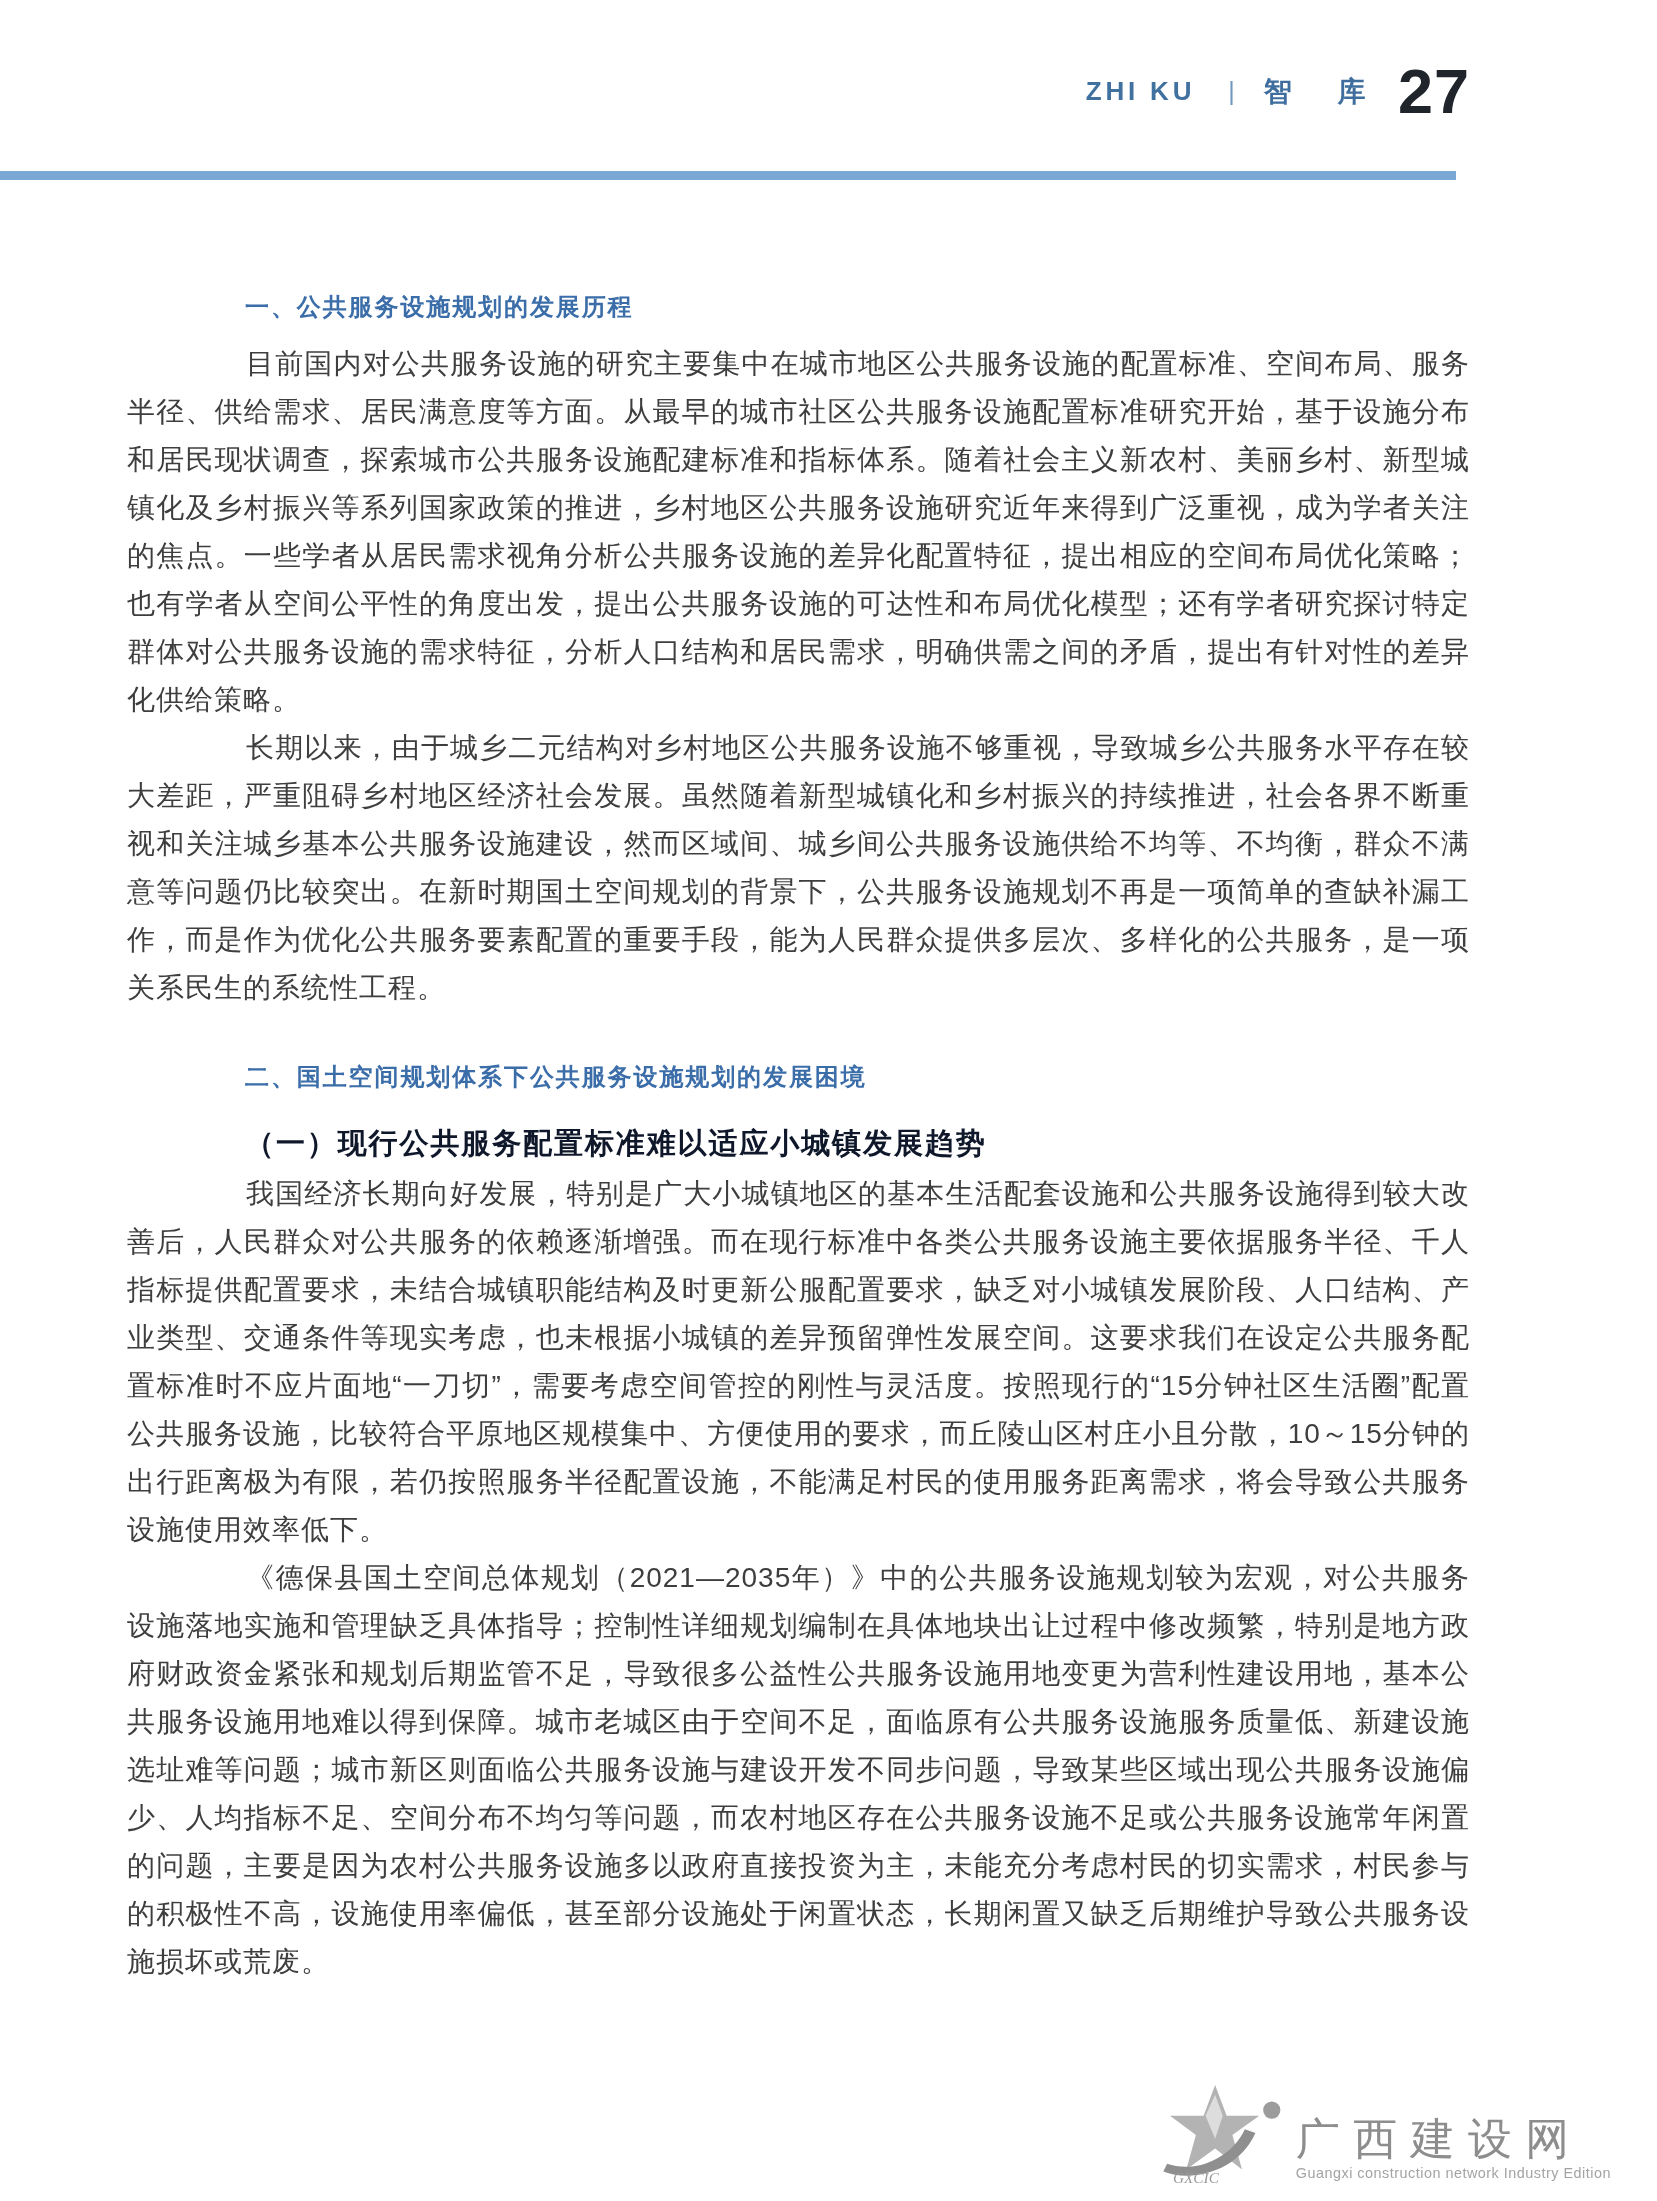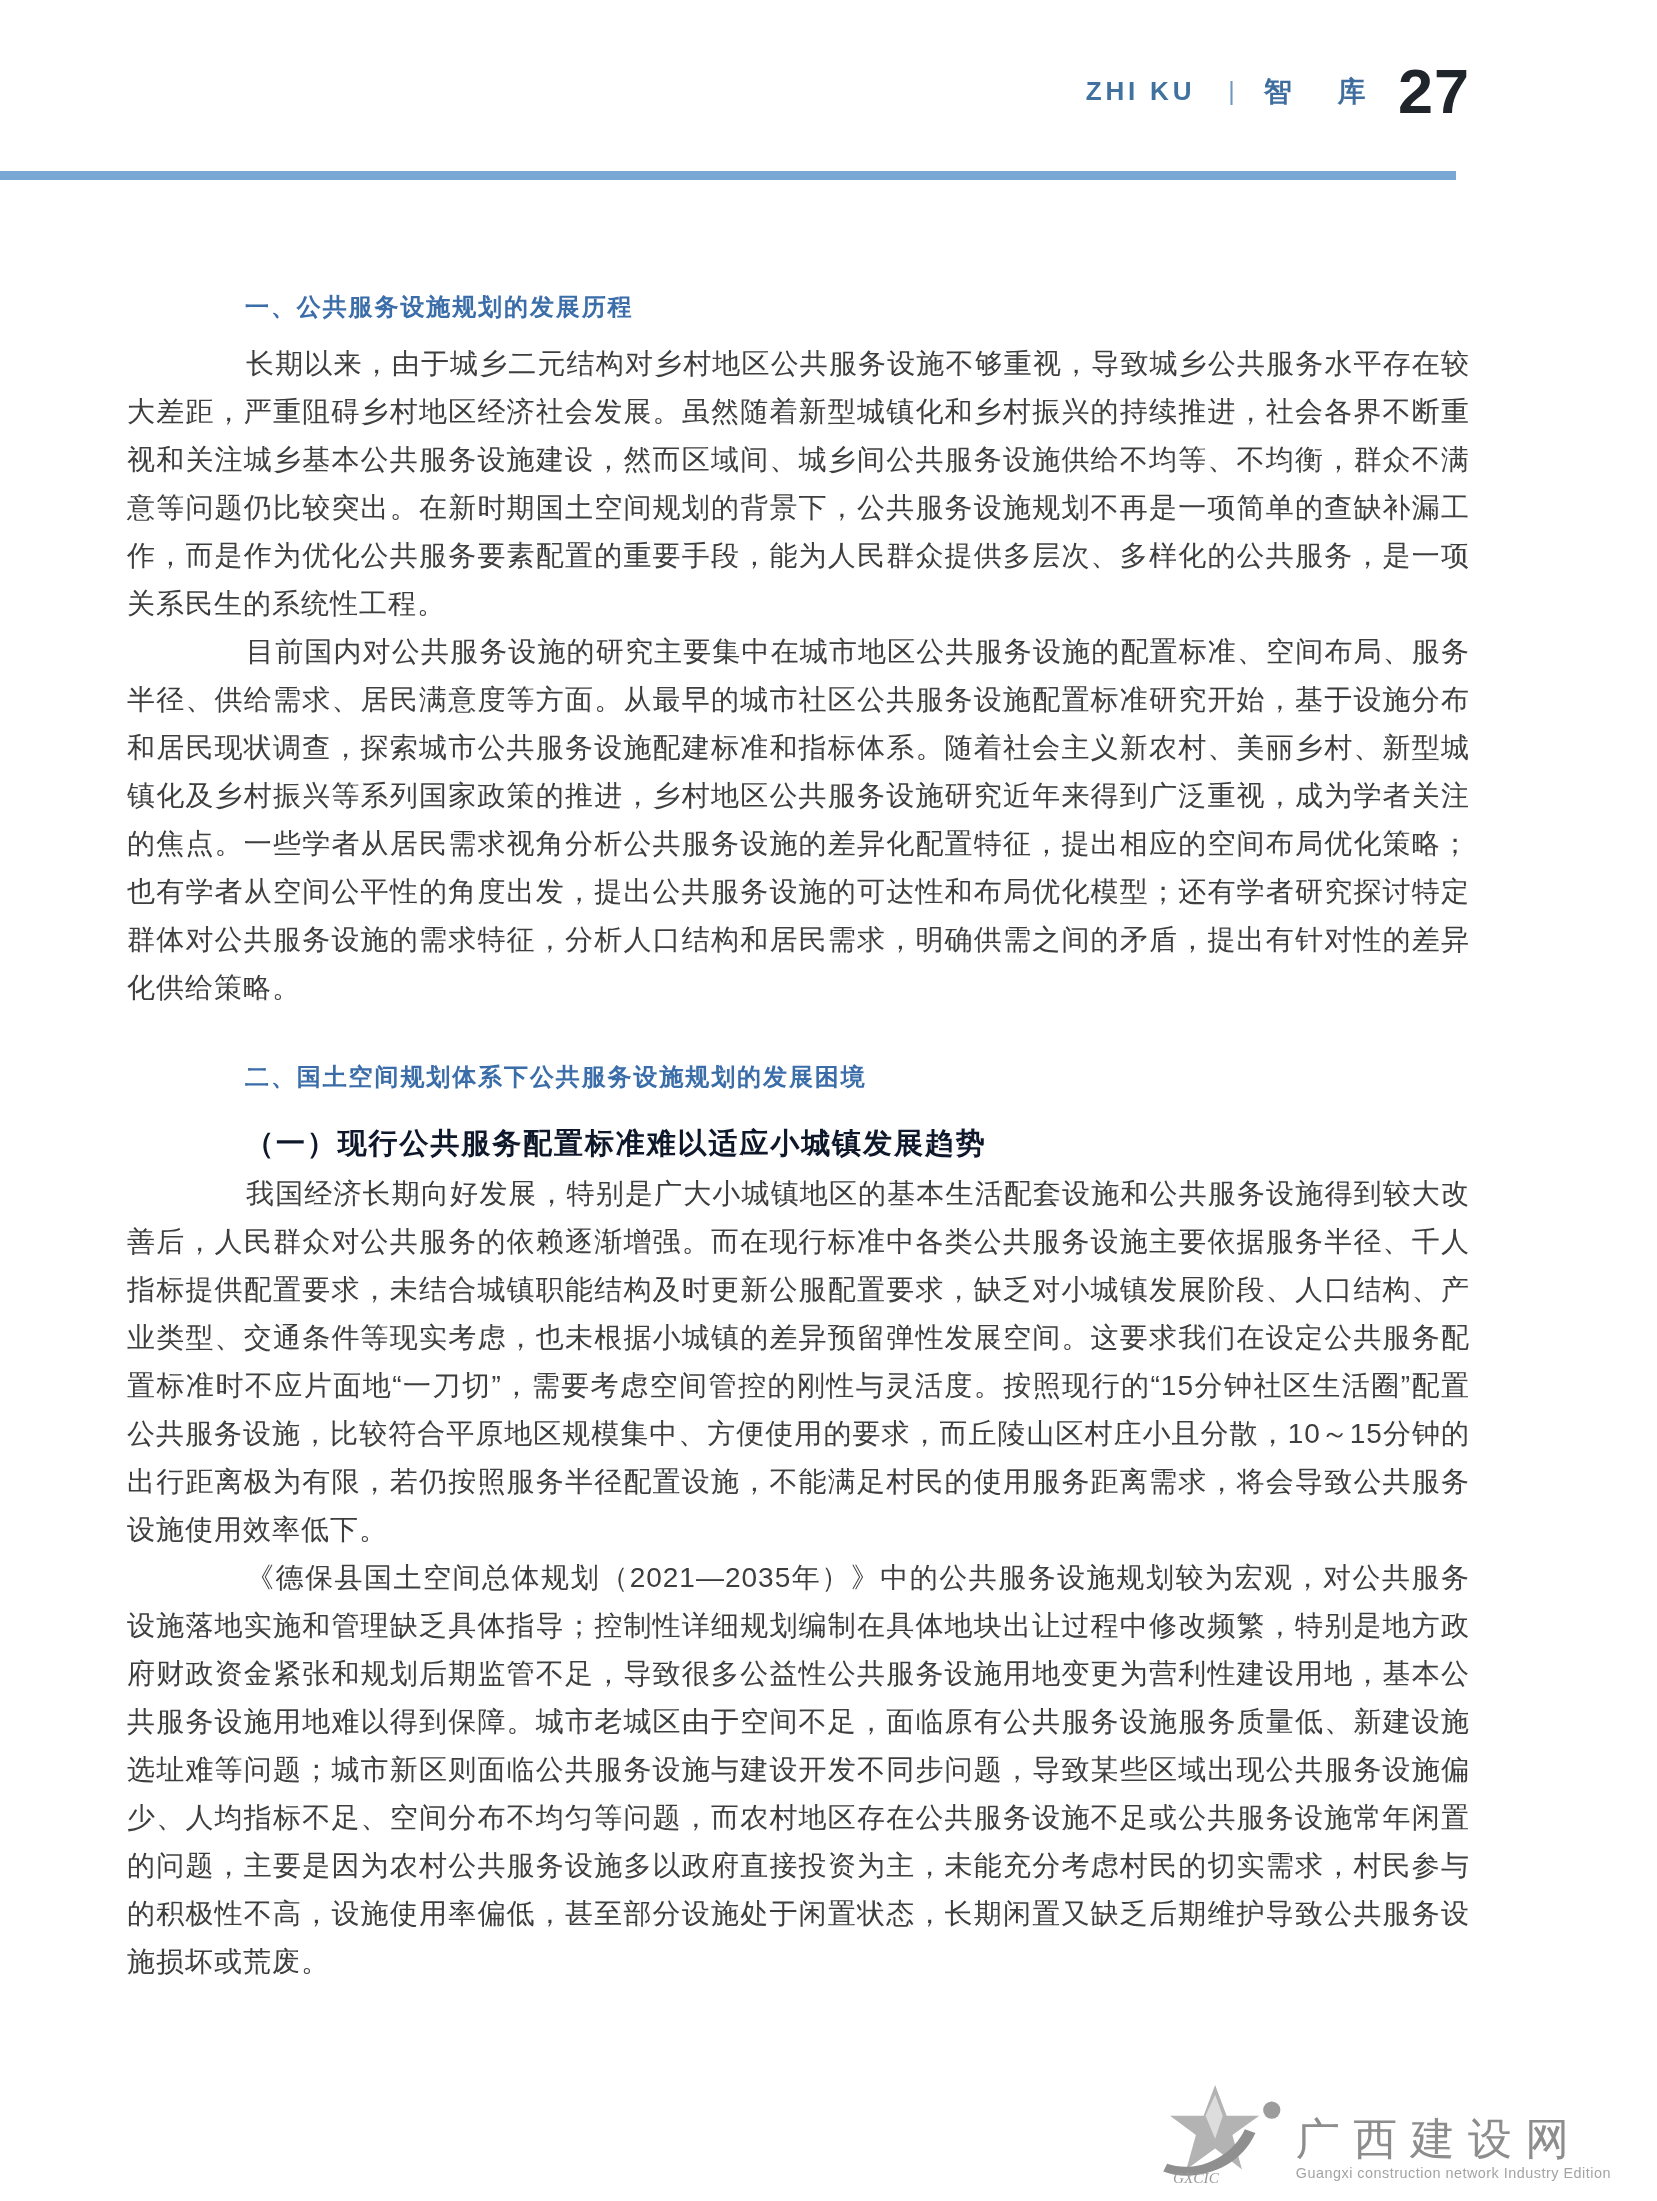--- a/index.html
+++ b/index.html
@@ -118,22 +118,22 @@
   <div class="header-meta">
     <span class="journal-pinyin">ZHI KU</span>
     <span class="header-sep">|</span>
     <span class="journal-cn">智 库</span>
     <span class="page-number">27</span>
   </div>
   <div class="header-rule"></div>
 
   <div class="content">
     <h2 class="sec-heading">一、公共服务设施规划的发展历程</h2>
+    <p>目前国内对公共服务设施的研究主要集中在城市地区公共服务设施的配置标准、空间布局、服务半径、供给需求、居民满意度等方面。从最早的城市社区公共服务设施配置标准研究开始，基于设施分布和居民现状调查，探索城市公共服务设施配建标准和指标体系。随着社会主义新农村、美丽乡村、新型城镇化及乡村振兴等系列国家政策的推进，乡村地区公共服务设施研究近年来得到广泛重视，成为学者关注的焦点。一些学者从居民需求视角分析公共服务设施的差异化配置特征，提出相应的空间布局优化策略；也有学者从空间公平性的角度出发，提出公共服务设施的可达性和布局优化模型；还有学者研究探讨特定群体对公共服务设施的需求特征，分析人口结构和居民需求，明确供需之间的矛盾，提出有针对性的差异化供给策略。</p>
     <p>长期以来，由于城乡二元结构对乡村地区公共服务设施不够重视，导致城乡公共服务水平存在较大差距，严重阻碍乡村地区经济社会发展。虽然随着新型城镇化和乡村振兴的持续推进，社会各界不断重视和关注城乡基本公共服务设施建设，然而区域间、城乡间公共服务设施供给不均等、不均衡，群众不满意等问题仍比较突出。在新时期国土空间规划的背景下，公共服务设施规划不再是一项简单的查缺补漏工作，而是作为优化公共服务要素配置的重要手段，能为人民群众提供多层次、多样化的公共服务，是一项关系民生的系统性工程。</p>
-    <p>目前国内对公共服务设施的研究主要集中在城市地区公共服务设施的配置标准、空间布局、服务半径、供给需求、居民满意度等方面。从最早的城市社区公共服务设施配置标准研究开始，基于设施分布和居民现状调查，探索城市公共服务设施配建标准和指标体系。随着社会主义新农村、美丽乡村、新型城镇化及乡村振兴等系列国家政策的推进，乡村地区公共服务设施研究近年来得到广泛重视，成为学者关注的焦点。一些学者从居民需求视角分析公共服务设施的差异化配置特征，提出相应的空间布局优化策略；也有学者从空间公平性的角度出发，提出公共服务设施的可达性和布局优化模型；还有学者研究探讨特定群体对公共服务设施的需求特征，分析人口结构和居民需求，明确供需之间的矛盾，提出有针对性的差异化供给策略。</p>
 
     <h2 class="sec-heading second">二、国土空间规划体系下公共服务设施规划的发展困境</h2>
 
     <h3 class="sub-heading">（一）现行公共服务配置标准难以适应小城镇发展趋势</h3>
     <p>我国经济长期向好发展，特别是广大小城镇地区的基本生活配套设施和公共服务设施得到较大改善后，人民群众对公共服务的依赖逐渐增强。而在现行标准中各类公共服务设施主要依据服务半径、千人指标提供配置要求，未结合城镇职能结构及时更新公服配置要求，缺乏对小城镇发展阶段、人口结构、产业类型、交通条件等现实考虑，也未根据小城镇的差异预留弹性发展空间。这要求我们在设定公共服务配置标准时不应片面地“一刀切”，需要考虑空间管控的刚性与灵活度。按照现行的“15分钟社区生活圈”配置公共服务设施，比较符合平原地区规模集中、方便使用的要求，而丘陵山区村庄小且分散，10～15分钟的出行距离极为有限，若仍按照服务半径配置设施，不能满足村民的使用服务距离需求，将会导致公共服务设施使用效率低下。</p>
 
     <p>《德保县国土空间总体规划（2021—2035年）》中的公共服务设施规划较为宏观，对公共服务设施落地实施和管理缺乏具体指导；控制性详细规划编制在具体地块出让过程中修改频繁，特别是地方政府财政资金紧张和规划后期监管不足，导致很多公益性公共服务设施用地变更为营利性建设用地，基本公共服务设施用地难以得到保障。城市老城区由于空间不足，面临原有公共服务设施服务质量低、新建设施选址难等问题；城市新区则面临公共服务设施与建设开发不同步问题，导致某些区域出现公共服务设施偏少、人均指标不足、空间分布不均匀等问题，而农村地区存在公共服务设施不足或公共服务设施常年闲置的问题，主要是因为农村公共服务设施多以政府直接投资为主，未能充分考虑村民的切实需求，村民参与的积极性不高，设施使用率偏低，甚至部分设施处于闲置状态，长期闲置又缺乏后期维护导致公共服务设施损坏或荒废。</p>
   </div>
 
   <div class="page-footer">

